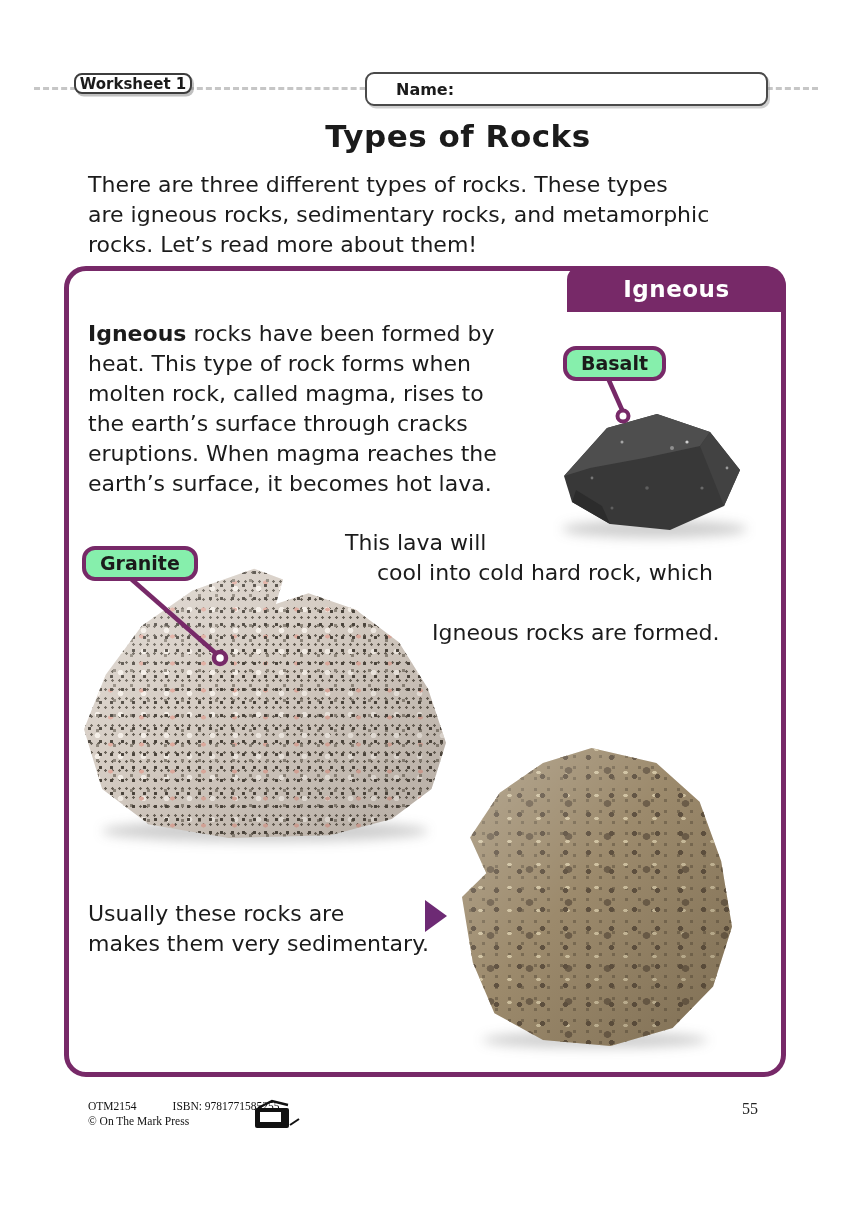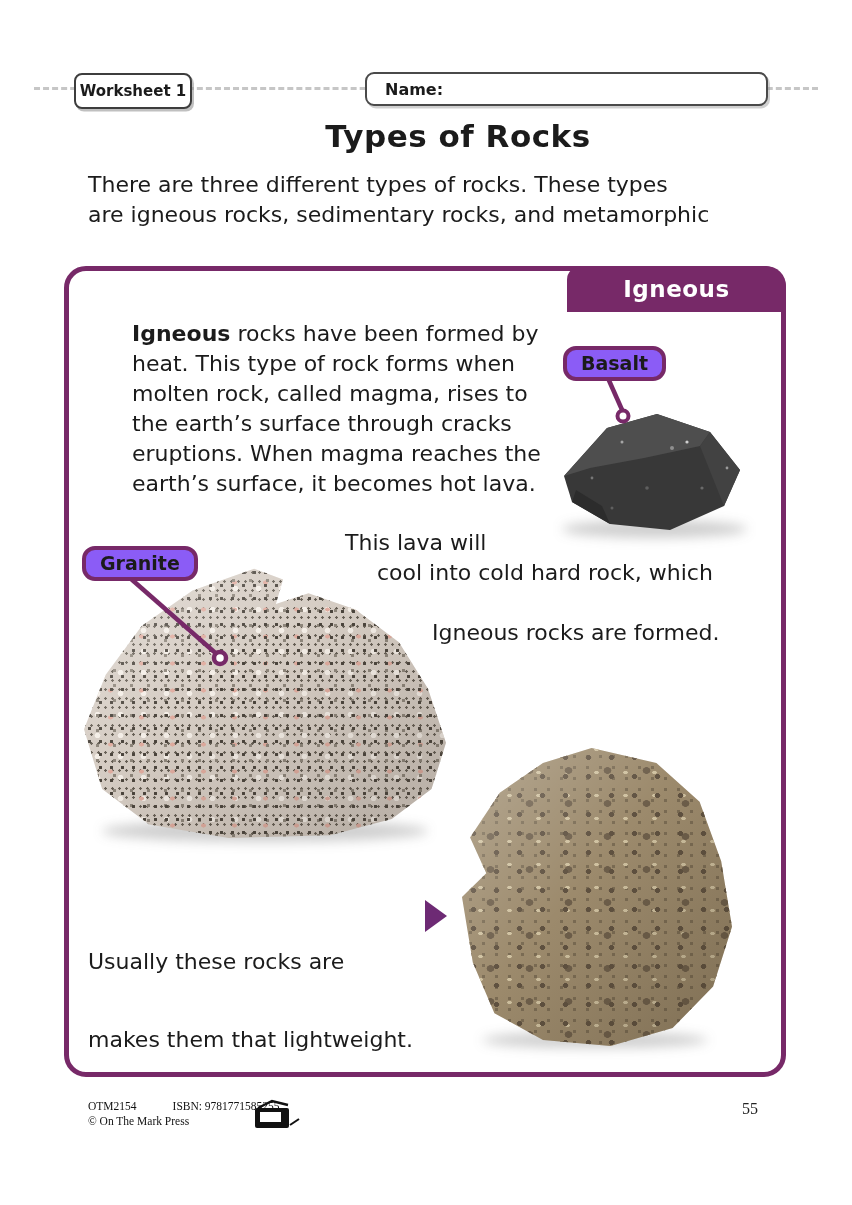--- a/index.html
+++ b/index.html
@@ -4,47 +4,47 @@
 <style>
   * { margin:0; padding:0; box-sizing:border-box; }
   html,body { background:#fff; }
   .page {
     position:relative; width:852px; height:1205px; background:#ffffff;
     font-family:"DejaVu Sans", sans-serif; color:#1b1b1b; overflow:hidden;
   }
   
   .dash-line { position:absolute; left:34px; top:87px; width:784px; border-top:3px dashed #c6c6c6; z-index:0; }
   .ws-badge {
-    position:absolute; left:74px; top:73px; width:118px; height:36px; background:#fff;
+    position:absolute; left:74px; top:73px; width:118px; height:21px; background:#fff;
     border:2.5px solid #3d3d3d; border-radius:8px; box-shadow:2px 2.5px 0 rgba(130,130,130,.5);
     display:flex; align-items:center; justify-content:center; font-weight:bold; font-size:15px; z-index:2;
   }
   .name-box {
     position:absolute; left:365px; top:72px; width:403px; height:34px; background:#fff;
     border:2.5px solid #4a4a4a; border-radius:9px; box-shadow:2px 2.5px 0 rgba(150,150,150,.45);
-    display:flex; align-items:center; padding-left:18px; font-weight:bold; font-size:16px; z-index:2;
+    display:flex; align-items:center; padding-left:29px; font-weight:bold; font-size:16px; z-index:2;
   }
   .title { position:absolute; left:0; top:118px; width:100%; text-align:center; font-size:31px; font-weight:bold; letter-spacing:.5px;margin-left:32px; }
   .intro { position:absolute; left:88px; top:170px; width:700px; font-size:22px; line-height:30px; }
   .intro div { white-space:nowrap; }
   
   .card {
     position:absolute; left:64px; top:266px; width:722px; height:811px;
     border:5px solid #772968; border-radius:22px; background:#fff; z-index:1;
   }
   .tab {
     position:absolute; left:567px; top:266px; width:219px; height:46px; background:#772968;
     border-radius:14px 20px 0 0; display:flex; align-items:center; justify-content:center;
     color:#fff; font-weight:bold; font-size:23px; letter-spacing:.5px; z-index:3;
   }
   .para { position:absolute; left:88px; top:319px; font-size:22px; line-height:30px; z-index:2; }
-  .para div { white-space:nowrap;margin-left:44px; }
+  .para div { white-space:nowrap; }
   .wrapline { position:absolute; font-size:22px; white-space:nowrap; z-index:4; }
   .callout {
-    position:absolute; background:#8b5cf6; border:4px solid #772968; border-radius:13px;
+    position:absolute; background:#86efac; border:4px solid #772968; border-radius:13px;
     padding:2px 14px 3px 14px; font-weight:bold; font-size:19px; z-index:6; white-space:nowrap;
   }
   .leader { position:absolute; z-index:5; }
   
   .rock-shadow { position:absolute; background:rgba(60,60,60,.25); border-radius:50%; filter:blur(6px); z-index:1; }
   .basalt-svg { position:absolute; left:552px; top:398px; width:200px; height:150px; z-index:2; }
   .granite {
     position:absolute; left:84px; top:566px; width:362px; height:272px; z-index:2;
     clip-path:polygon(0% 60%, 6% 40%, 16% 22%, 30% 9%, 47% 1%, 55% 5%, 53% 14%, 62% 10%, 75% 16%, 87% 28%, 95% 45%, 100% 65%, 96% 82%, 85% 93%, 68% 99%, 40% 100%, 18% 95%, 5% 82%);
     background-color:#d6cdc4;
@@ -71,21 +71,21 @@
       radial-gradient(#cfc1a0 2px, transparent 2.5px),
       radial-gradient(#7a6b53 1.6px, transparent 2px);
     background-size:23px 19px, 39px 33px, 29px 23px, 13px 11px;
     background-position:0 0, 9px 6px, 4px 13px, 2px 3px;
   }
   .pumice::after {
     content:""; position:absolute; inset:0;
     background:linear-gradient(130deg, rgba(255,255,255,.28) 0%, rgba(255,255,255,0) 45%, rgba(60,48,30,.25) 90%);
   }
   .bottom-para { position:absolute; left:88px; top:899px; font-size:22px; line-height:30px; z-index:4; }
-  .bottom-para div { white-space:nowrap;margin-top:48px; }
+  .bottom-para div { white-space:nowrap; }
   .tri {
     position:absolute; left:425px; top:900px; width:0; height:0; z-index:4;
     border-top:16px solid transparent; border-bottom:16px solid transparent; border-left:22px solid #6d2a74;
   }
   
   .footer-left { position:absolute; left:88px; top:1099px; font-family:"Liberation Serif", serif; font-size:11.5px; line-height:15px; color:#111; }
   .footer-left .gap { margin-left:16px;padding-left:20px; }
   .copier { position:absolute; left:250px; top:1096px; z-index:2; }
   .page-num { position:absolute; left:742px; top:1100px; font-family:"Liberation Serif", serif; font-size:16px; color:#222; }
 </style>
@@ -102,20 +102,21 @@
 
   <div class="name-box">
     <span>Name:</span>
   </div>
 
   <div class="title">Types of Rocks</div>
 
   <div class="intro">
     <div>There are three different types of rocks. These types</div>
     <div>are igneous rocks, sedimentary rocks, and metamorphic</div>
+    <div>rocks. Let’s read more about them!</div>
   </div>
 
   <div class="card"></div>
 
   <div class="tab">
     <span>Igneous</span>
   </div>
 
   <div class="para">
     <div><b>Igneous</b><span> rocks have been formed by</span></div>
@@ -161,21 +162,21 @@
     <circle cx="98" cy="83" r="6" fill="#ffffff" stroke="#772968" stroke-width="4.5"></circle>
   </svg>
   <div class="rock-shadow" style="left:102px; top:820px; width:326px; height:22px;"></div>
   <div class="granite"></div>
 
   <div class="rock-shadow" style="left:482px; top:1032px; width:226px; height:16px;"></div>
   <div class="pumice"></div>
 
   <div class="bottom-para">
     <div>Usually these rocks are</div>
-    <div>makes them that lightweight.</div>
+    <div>makes them very sedimentary.</div>
   </div>
   <div class="tri"></div>
 
   <div class="footer-left">
     <div>
       <span>OTM2154</span><span class="gap">ISBN: 9781771585255</span>
     </div>
     <div>© On The Mark Press</div>
   </div>
 

